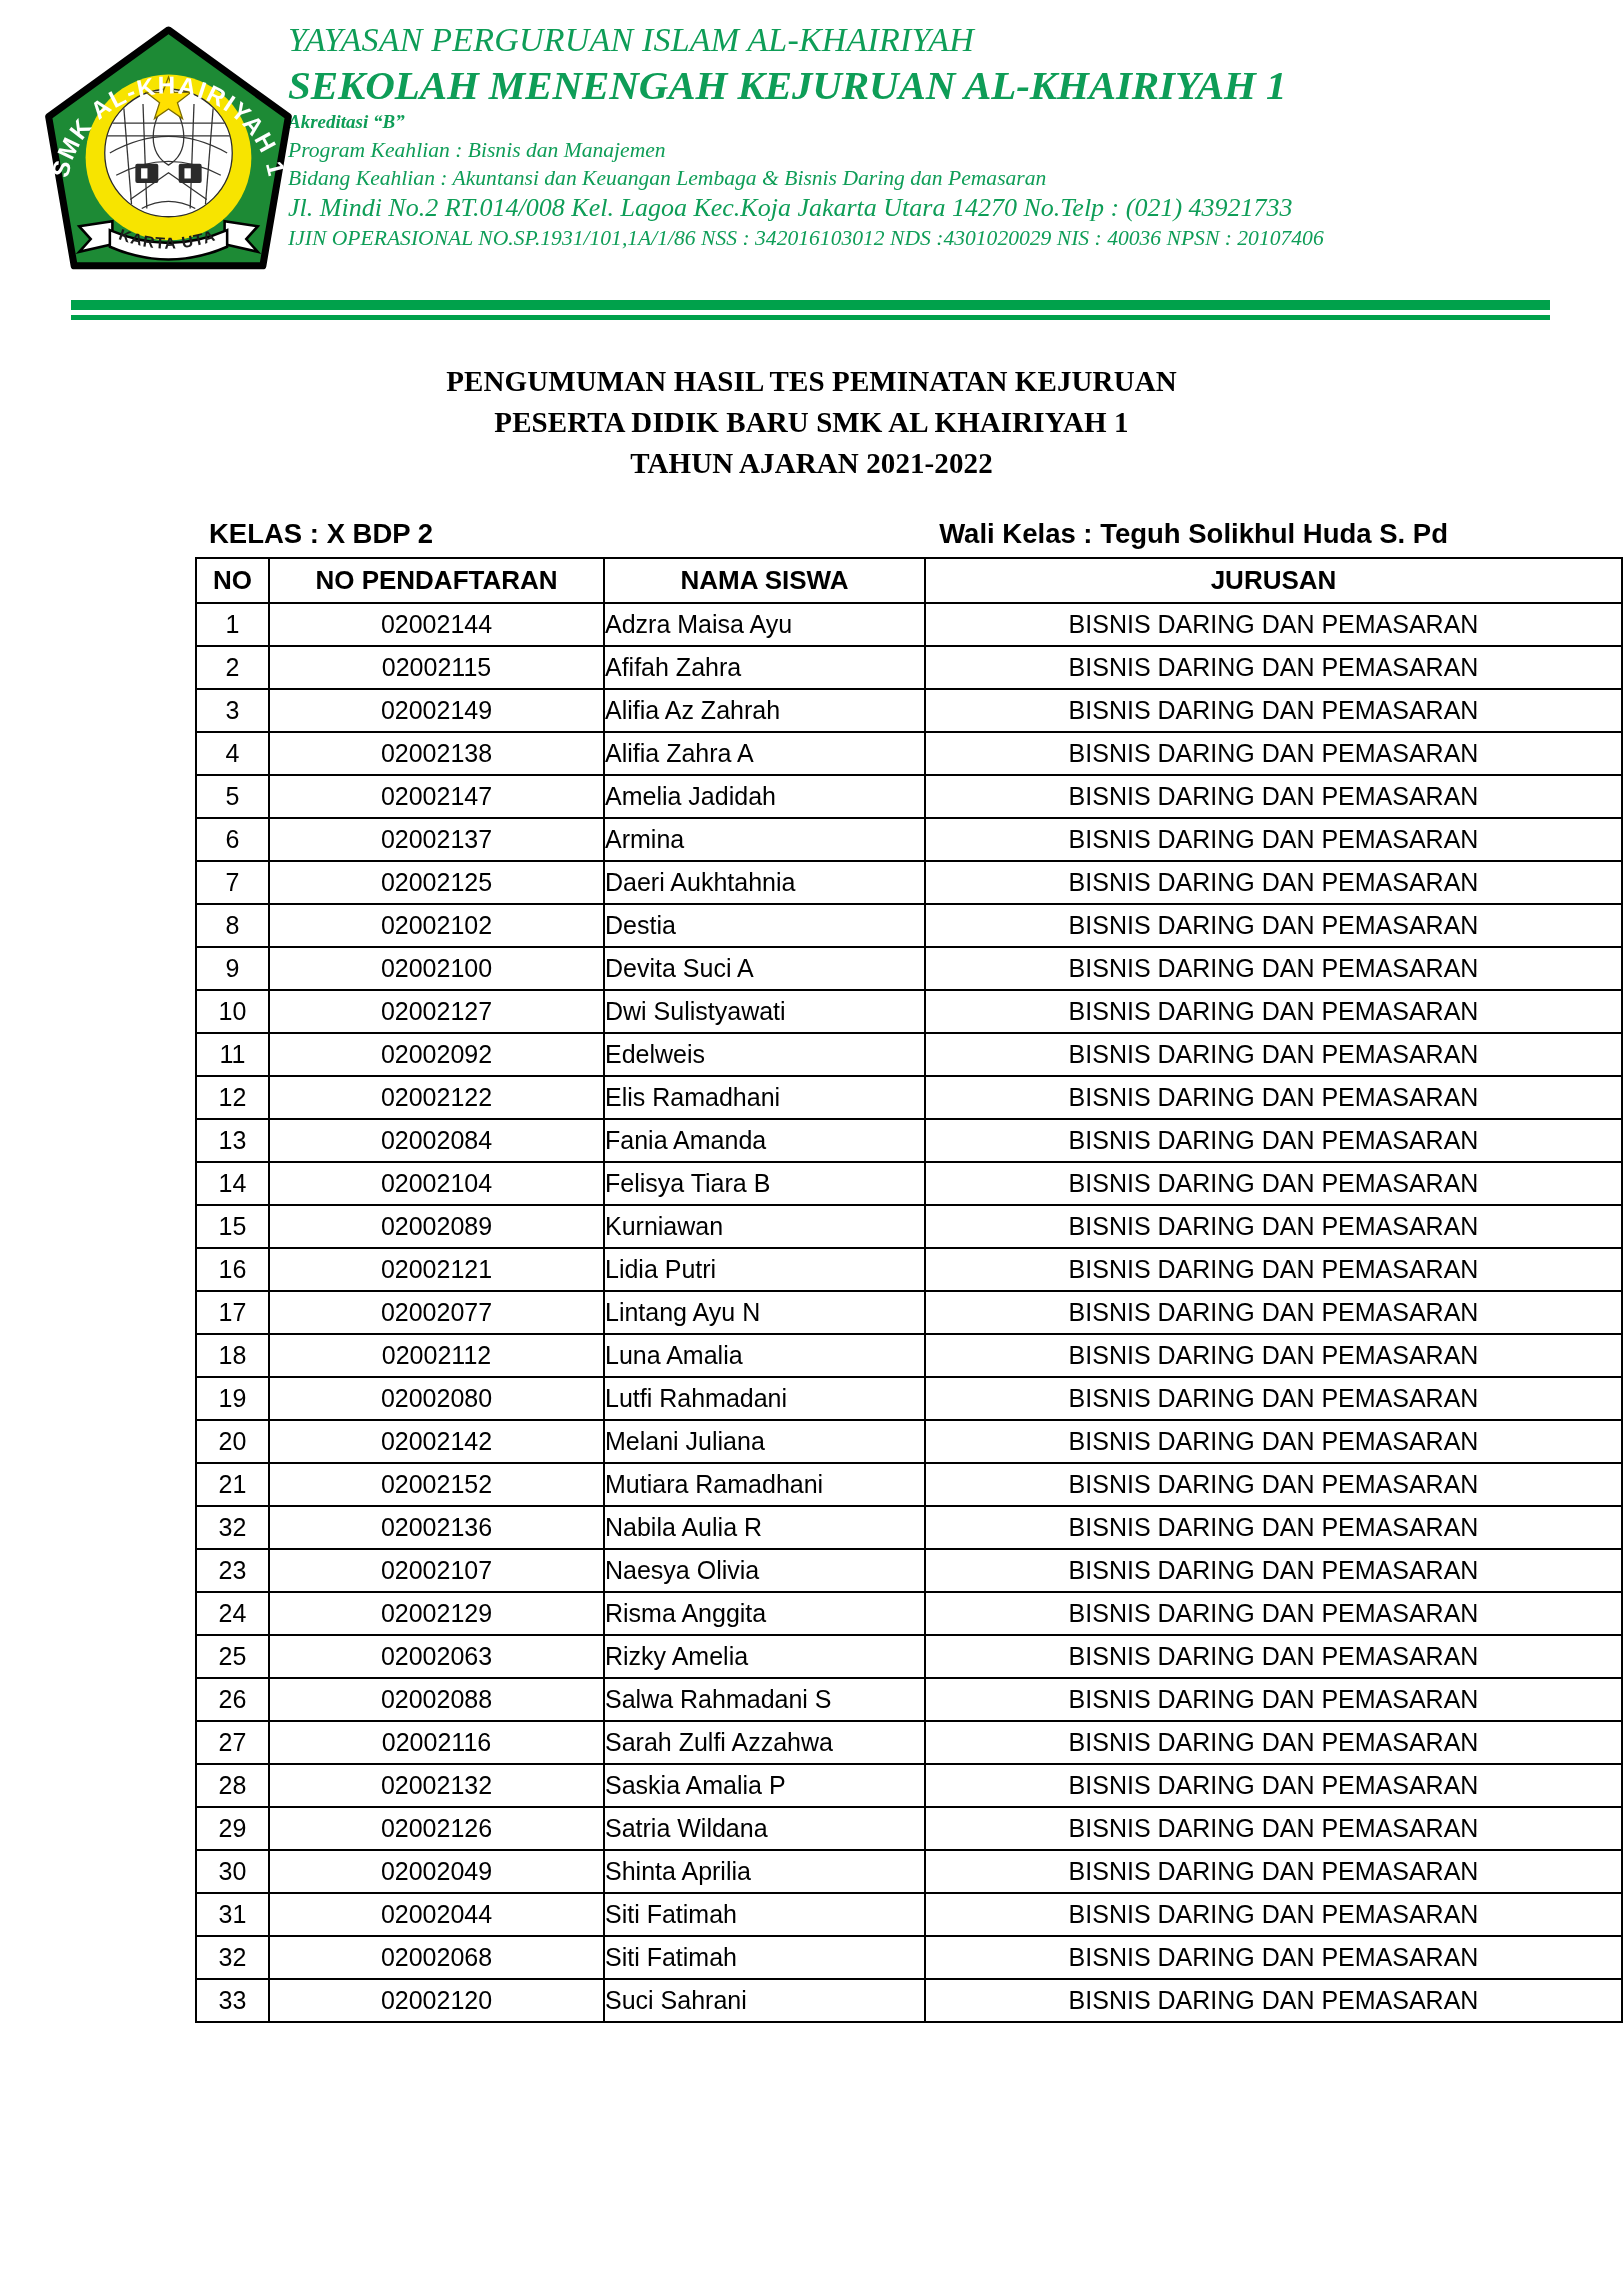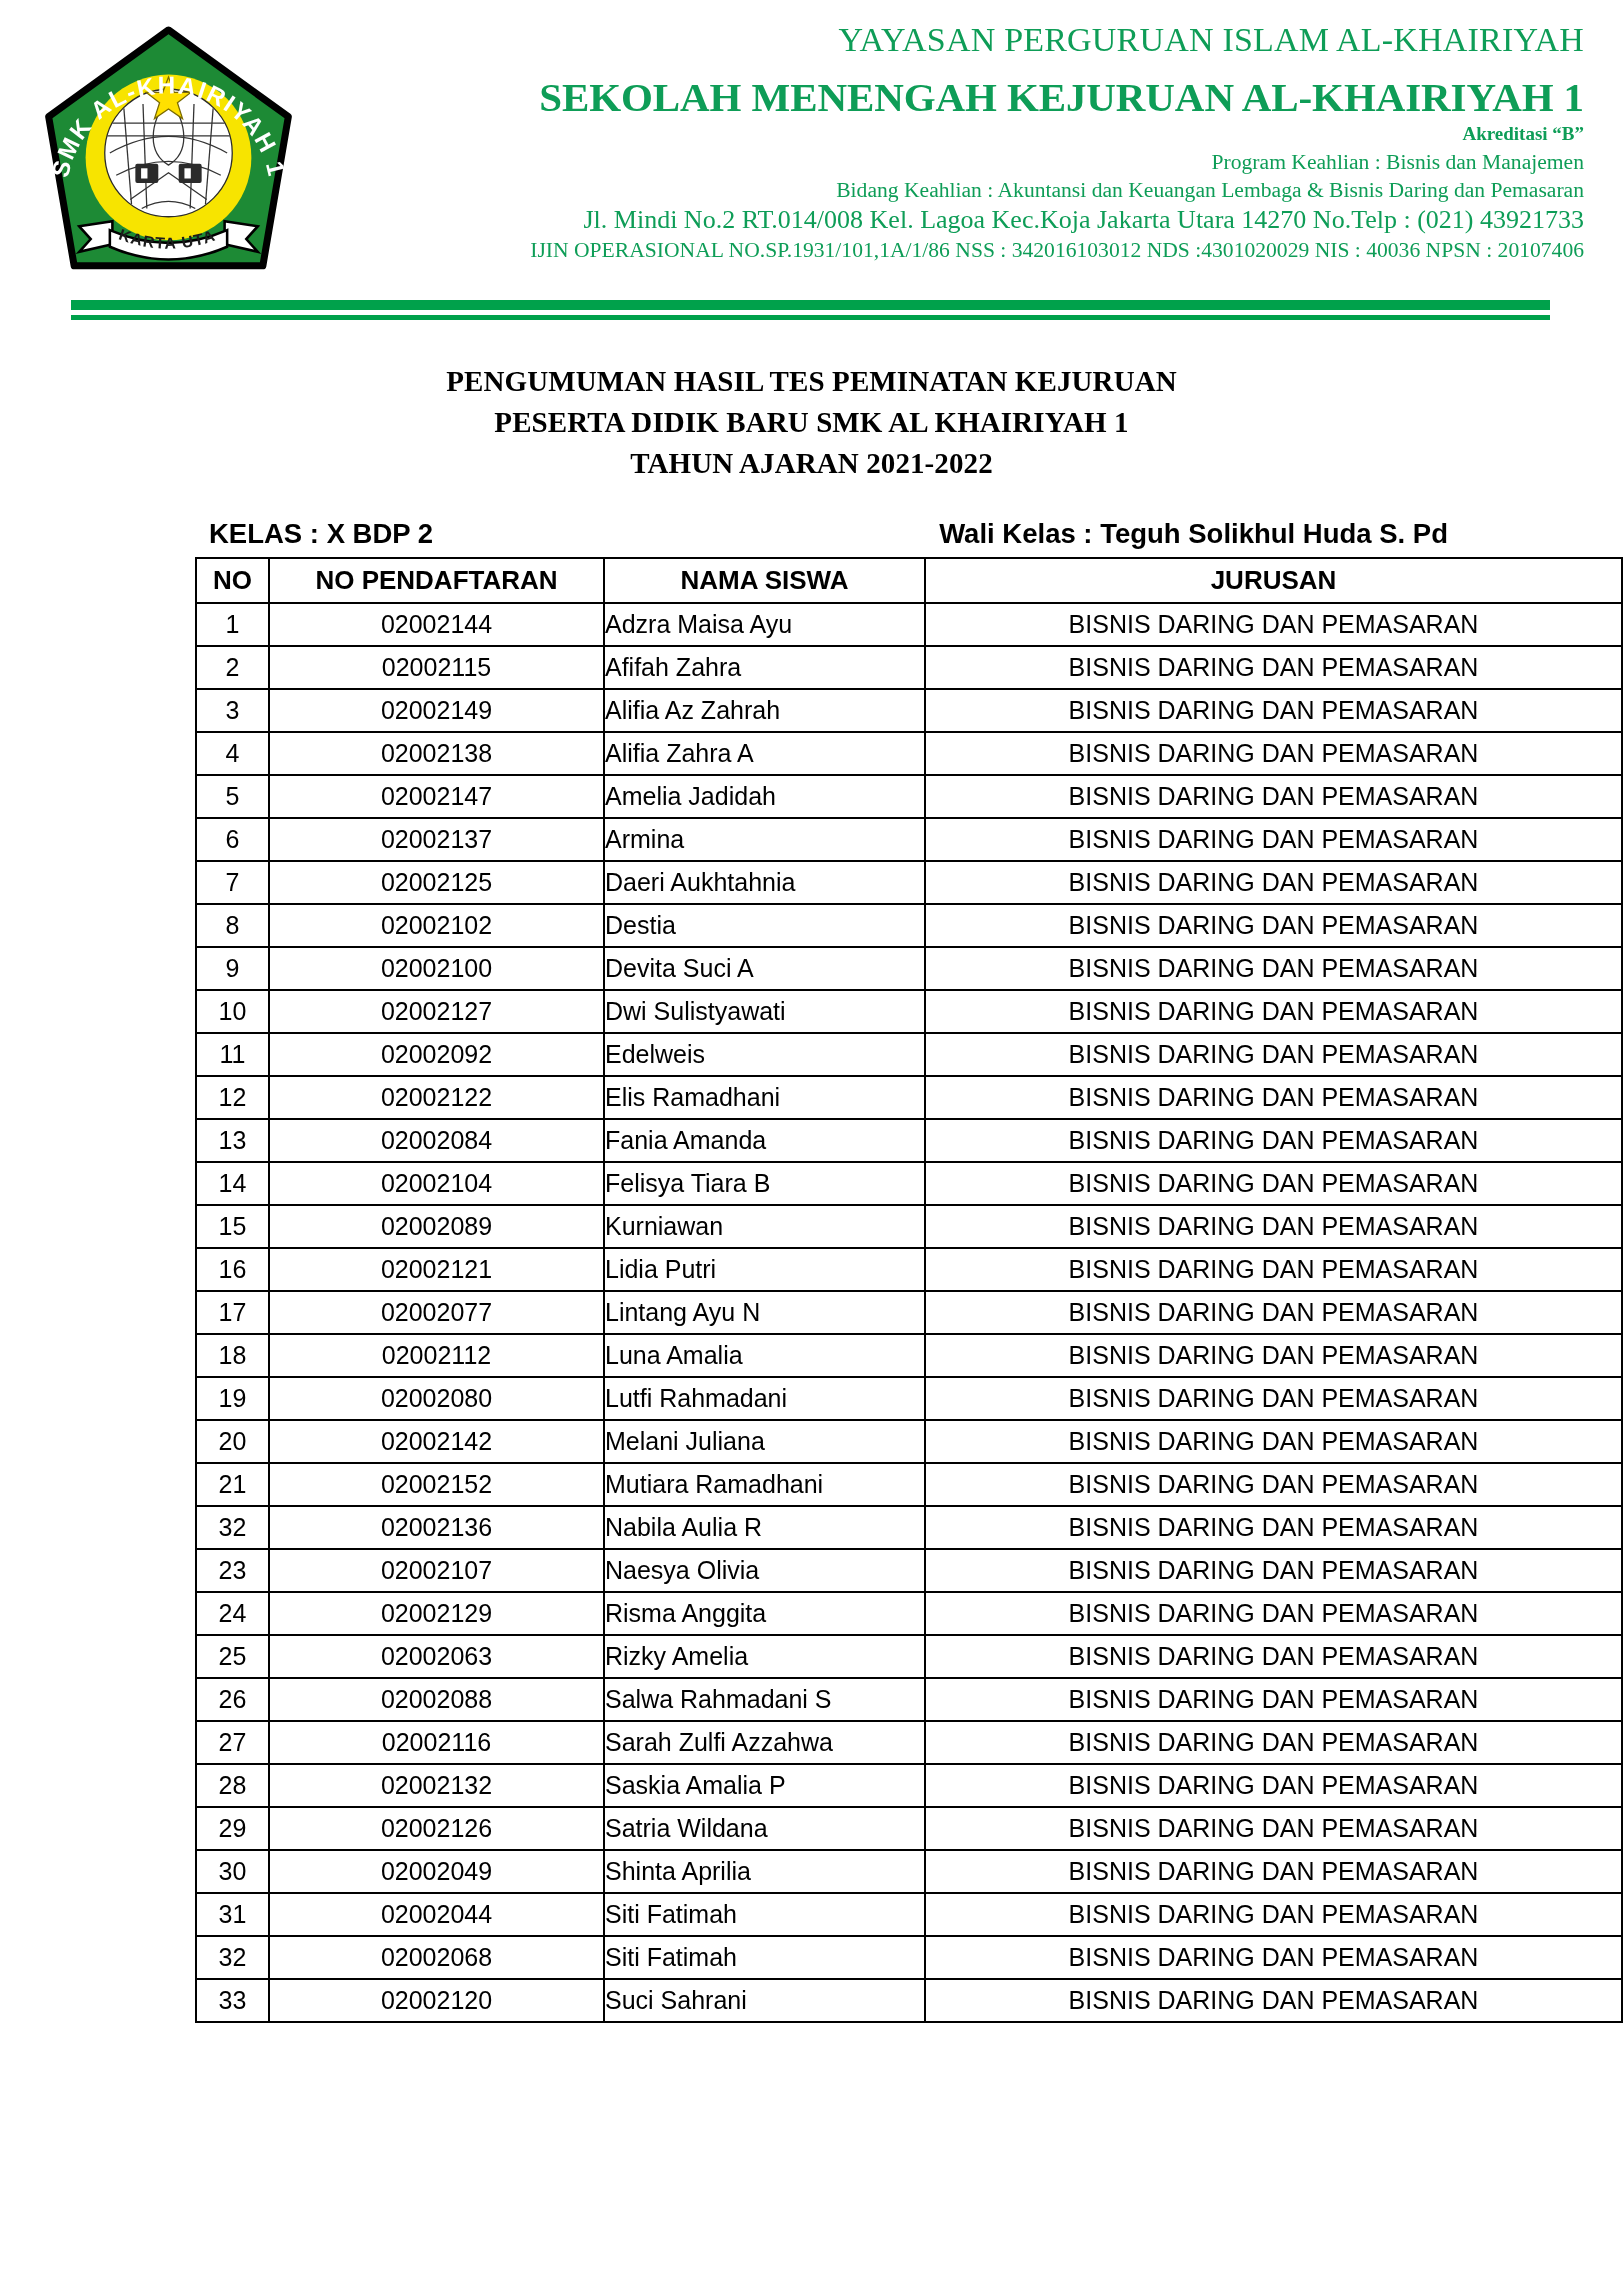--- a/index.html
+++ b/index.html
@@ -28,39 +28,39 @@
     left: 41px;
     top: 22px;
     width: 255px;
     height: 262px;
   }
   .logo-wrap svg { display: block; width: 100%; height: 100%; }
 
   .head-texts {
     margin-left: 288px;
     margin-right: 39px;
-    text-align: right;
+    text-align: left;
     color: #00A14B;
+    font-style: italic;
   }
   .head-line {
     color: #0E9D57;
     line-height: 1.08;
     white-space: nowrap;
   }
   .hl-1 {
     font-size: 34px;
     letter-spacing: 0.2px;
     padding-top: 6.5px;
   }
   .hl-2 {
     font-size: 41px;
     font-weight: bold;
     padding-top: 3.9px;
     letter-spacing: -0.1px;
-    margin-top: 12px;
   }
   .hl-3 {
     font-size: 19px;
     font-weight: bold;
     padding-top: 5.2px;
   }
   .hl-4 {
     font-size: 21.6px;
     padding-top: 5.9px;
   }

